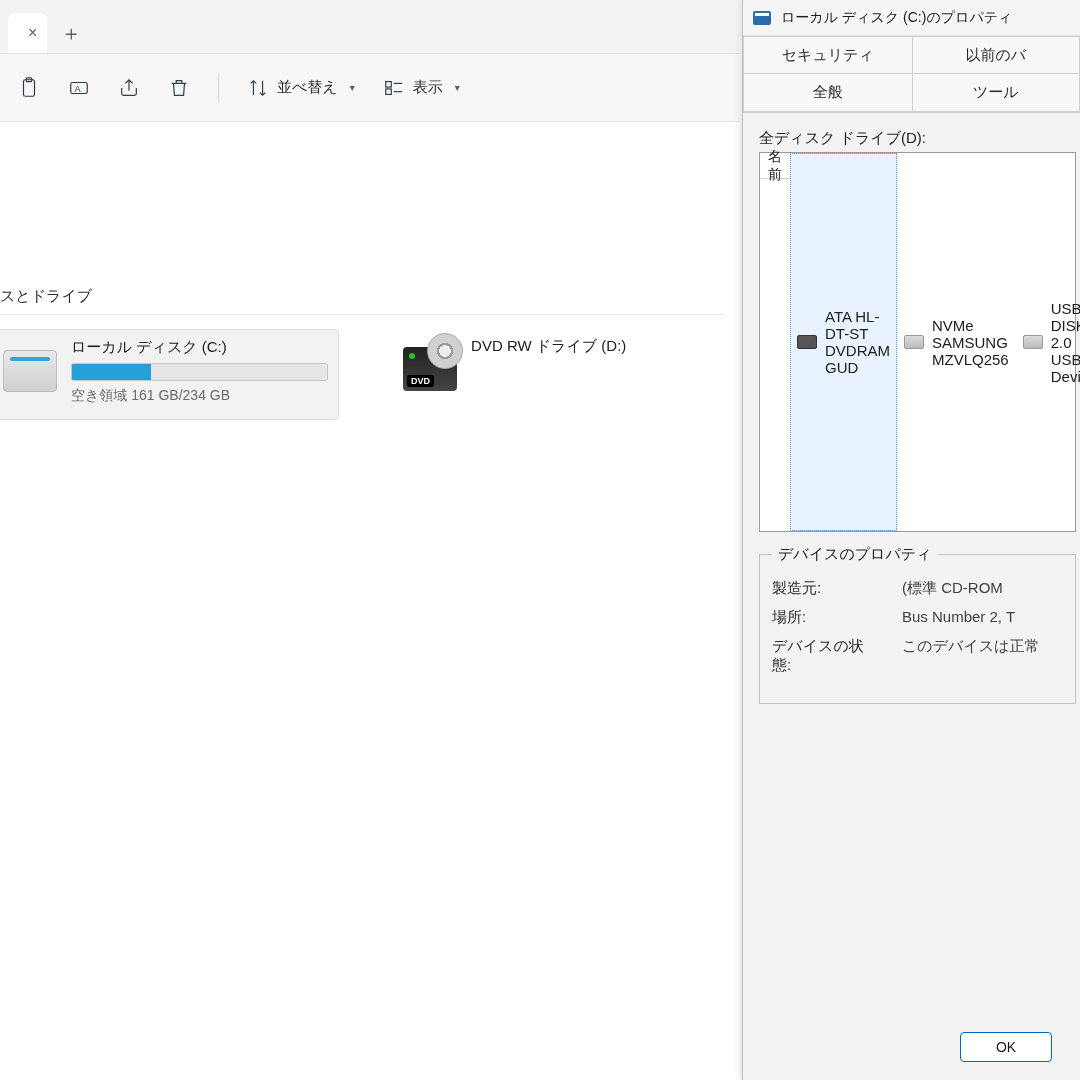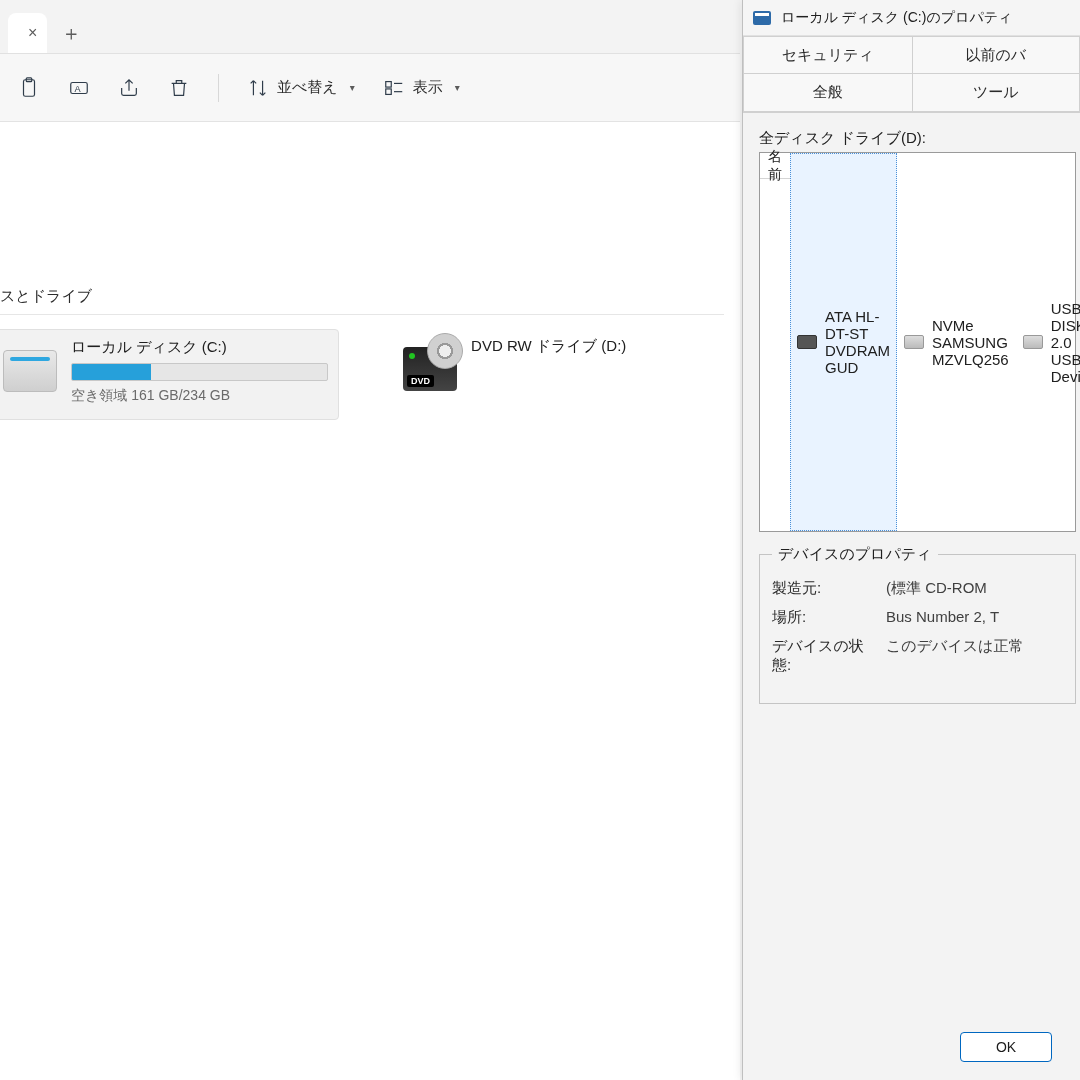--- a/index.html
+++ b/index.html
@@ -202,21 +202,21 @@
   .groupbox{
     margin-top:22px;
     border:1px solid #c4c4c4;
     padding:14px 12px 18px 12px;
     position:relative;
   }
   .groupbox-legend{
     position:absolute; top:-10px; left:12px;
     background:#f3f3f3; padding:0 6px; font-size:15px;text-align:right;
   }
-  .prop-row{ display:flex; gap:4px; margin:10px 0; font-size:15px;}
+  .prop-row{ display:flex; gap:20px; margin:10px 0; font-size:15px;}
   .prop-key{ width:110px; color:#2b2b2b;}
   .prop-val{ flex:1; color:#404040; white-space:nowrap; overflow:hidden;}
   .dialog-footer{
     padding: 0 28px 18px 16px;
     display:flex; justify-content:flex-end;
   }
   .btn{
     min-width:92px; height:30px;
     border:1px solid #0067c0;
     border-radius:4px;

